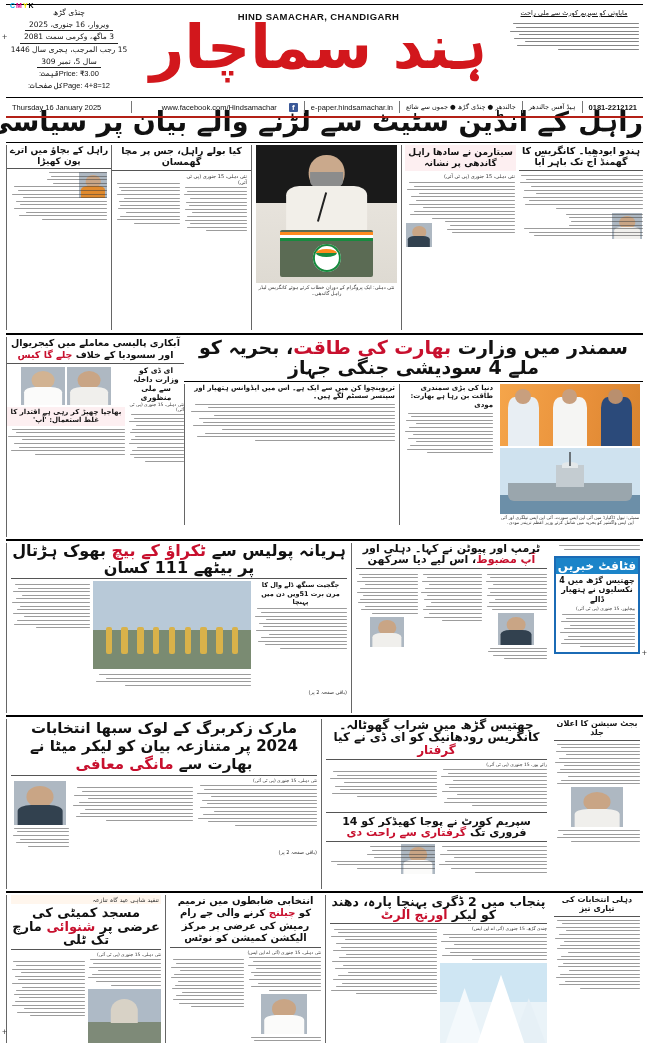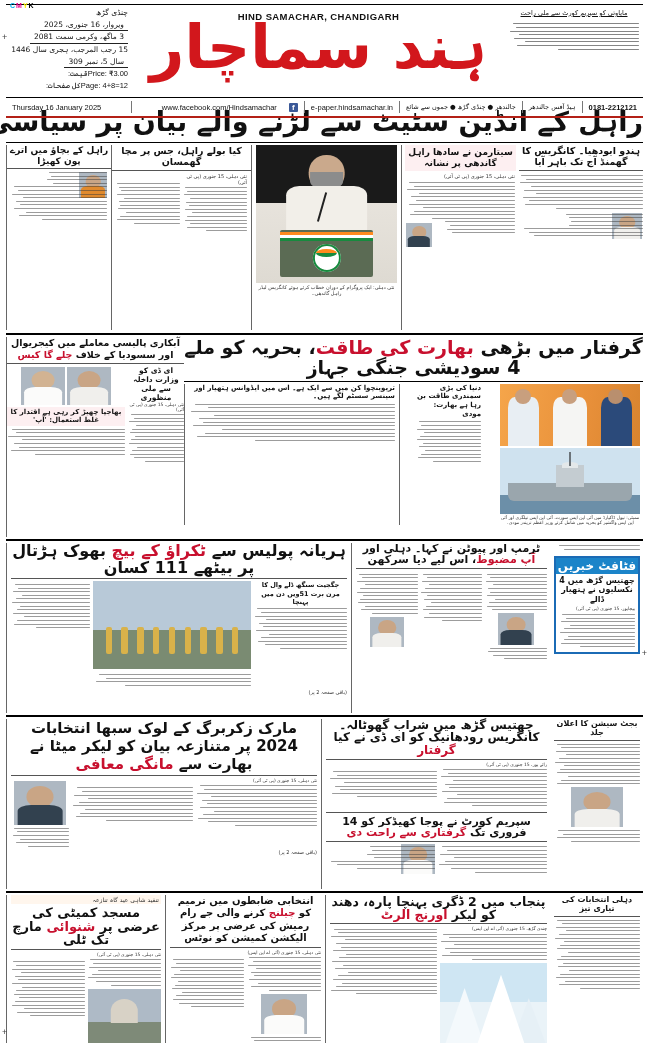--- a/index.html
+++ b/index.html
@@ -45,21 +45,21 @@
 
   .mast-row{display:flex;align-items:stretch;height:92px;}
   .mast-left{width:140px;padding:4px 4px 0 6px;box-sizing:border-box;text-decoration:underline;}
   .mast-left .ttl{font-family:"DejaVu Sans",sans-serif;font-size:6.5px;text-align:center;direction:rtl;line-height:1.5;color:#111;}
   .mast-mid{flex:1;position:relative;}
   .mast-eng{position:absolute;top:6px;left:0;right:0;text-align:center;
     font:bold 9.5px "Liberation Sans",sans-serif;letter-spacing:.4px;color:#111;}
   .logo{position:absolute;top:12px;left:0;right:0;text-align:center;
     font-family:"DejaVu Sans",sans-serif;font-weight:bold;font-size:60px;color:#d2171c;
     direction:rtl;line-height:1;white-space:nowrap;}
-  .mast-right{width:128px;padding:2px 6px 0 4px;box-sizing:border-box;direction:rtl;}
+  .mast-right{width:128px;padding:2px 6px 0 4px;box-sizing:border-box;direction:rtl;text-align:center;}
   .mast-right div{font-family:"DejaVu Sans",sans-serif;font-size:7.5px;line-height:1.55;color:#111;}
   .mast-right .u{border-bottom:1px solid #222;display:inline-block;padding:0 4px;}
   .mast-right .pr{font-family:"Liberation Sans",sans-serif;font-size:7.5px;}
 
   .mast-bar{display:flex;align-items:center;height:18px;border-top:1px solid #000;border-bottom:2px solid #b32017;
     font-size:7.5px;font-family:"Liberation Sans",sans-serif;}
   .mast-bar>div{padding:0 6px;white-space:nowrap;}
   .mast-bar .sep{border-right:1px solid #777;height:12px;padding:0;}
   .fb{display:inline-block;width:9px;height:9px;background:#3b5998;color:#fff;border-radius:1px;
       font:bold 8px "Liberation Sans",sans-serif;text-align:center;line-height:9px;vertical-align:-1px;}
@@ -350,21 +350,21 @@
         </div>
       </div>
     </div>
   </div>
 
   <div class="rule2" style="margin-top:3px"></div>
   <div class="cols" style="height:200px;padding-top:2px">
 
     <div class="col" style="flex:1;">
       <div class="urdu-h" style="font-size:19px;padding:1px 0 3px">
-        <span>گرفتار میں بڑھی </span><span class="red">بھارت کی طاقت</span><span>، بحریہ کو ملے 4 سودیشی جنگی جہاز</span>
+        <span>سمندر میں وزارت </span><span class="red">بھارت کی طاقت</span><span>، بحریہ کو ملے 4 سودیشی جنگی جہاز</span>
       </div>
       <div class="rule"></div>
       <div class="cols" style="padding-top:2px">
 
         <div class="col" style="width:146px;padding:0 3px">
           <div class="photo ph-navy" style="width:100%;height:62px">
             <div class="bg"></div>
               <div class="p1"></div>
               <div class="p2"></div>
               <div class="p3"></div>
@@ -375,21 +375,21 @@
           <div class="photo ph-ship" style="width:100%;height:66px;margin-top:2px">
             <div class="sea"></div>
               <div class="hull"></div>
               <div class="tower"></div>
               <div class="dome"></div>
               <div class="mast"></div>
           </div>
           <div class="cap" style="font-size:4.5px">ممبئی: نیول ڈاکیارڈ میں آئی این ایس سورت، آئی این ایس نیلگری اور آئی این ایس واگشیر کو بحریہ میں شامل کرتے وزیر اعظم نریندر مودی۔</div>
         </div>
 
-        <div class="col vline" style="width:98px;padding:0 16px">
+        <div class="col vline" style="width:98px;padding:0 4px">
           <div class="sub" style="font-size:7px;text-align:right">دنیا کی بڑی سمندری طاقت بن رہا ہے بھارت: مودی</div>
           <div class="body-lines lt">
             <i style="width:96%"></i>
               <i style="width:92%"></i>
               <i style="width:98%"></i>
               <i style="width:87%"></i>
             <i style="width:94%"></i>
               <i style="width:99%"></i>
               <i style="width:90%"></i>
               <i style="width:95%"></i>

